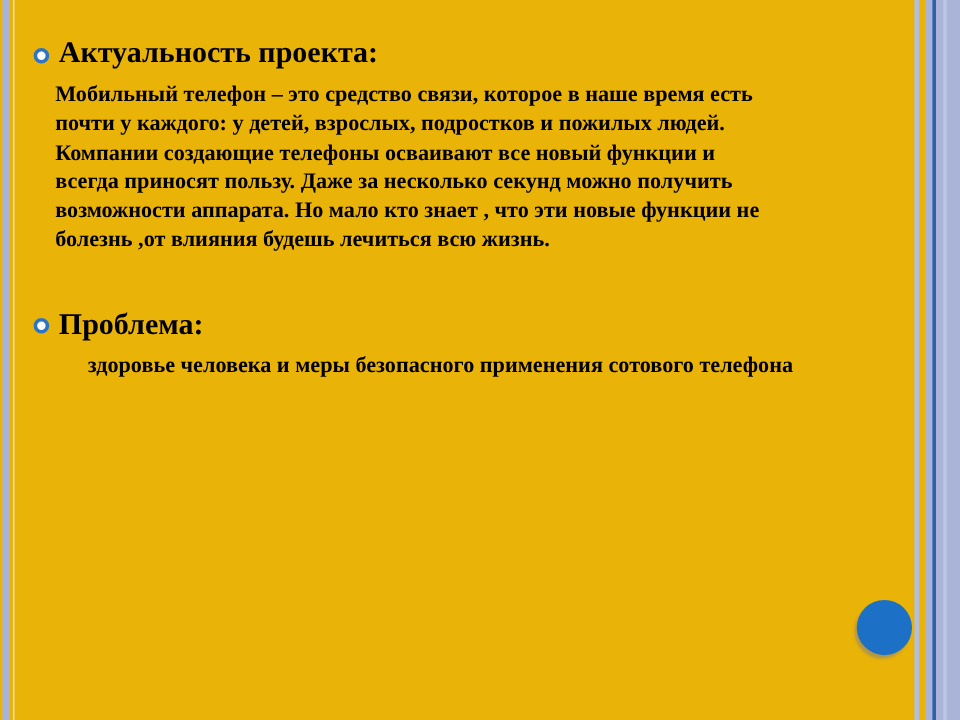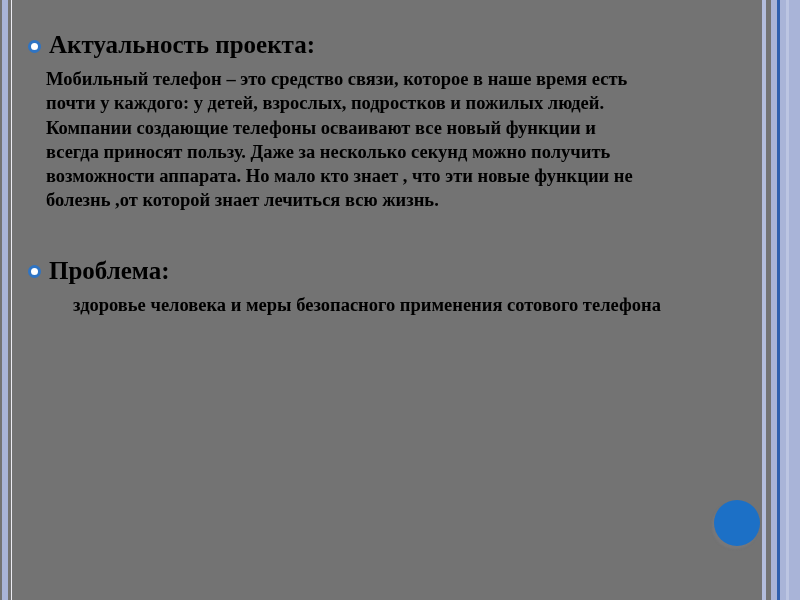--- a/index.html
+++ b/index.html
@@ -4,21 +4,21 @@
 <style>
   html, body {
     margin: 0;
     padding: 0;
     background: #ffffff;
   }
   .slide {
     position: relative;
     width: 800px;
     height: 600px;
-    background: #737373;
+    background: #eab308;
     overflow: hidden;
     font-family: "Liberation Serif", "DejaVu Serif", serif;
     color: #000000;
   }
 
   
   .left-stripe {
     position: absolute;
     left: 2px; top: 0; bottom: 0;
     width: 6px;
@@ -125,21 +125,21 @@
       <div class="section-heading-row">
         <span class="bullet-ring"></span>
         <span class="section-heading">Актуальность проекта:</span>
       </div>
       <div class="paragraph">
         <div class="line">Мобильный телефон – это средство связи,  которое в наше время есть</div>
         <div class="line">почти у каждого: у детей, взрослых, подростков и пожилых людей.</div>
         <div class="line">Компании создающие телефоны осваивают все новый функции и</div>
         <div class="line">всегда приносят пользу. Даже за несколько секунд можно получить</div>
         <div class="line">возможности аппарата. Но мало кто знает , что эти новые функции не</div>
-        <div class="line">болезнь ,от которой знает лечиться всю жизнь.</div>
+        <div class="line">болезнь ,от влияния будешь лечиться всю жизнь.</div>
       </div>
     </div>
 
     <div class="section section-2">
       <div class="section-heading-row">
         <span class="bullet-ring"></span>
         <span class="section-heading">Проблема:</span>
       </div>
       <div class="paragraph">
         <div class="line">здоровье человека и меры безопасного применения сотового телефона</div>

